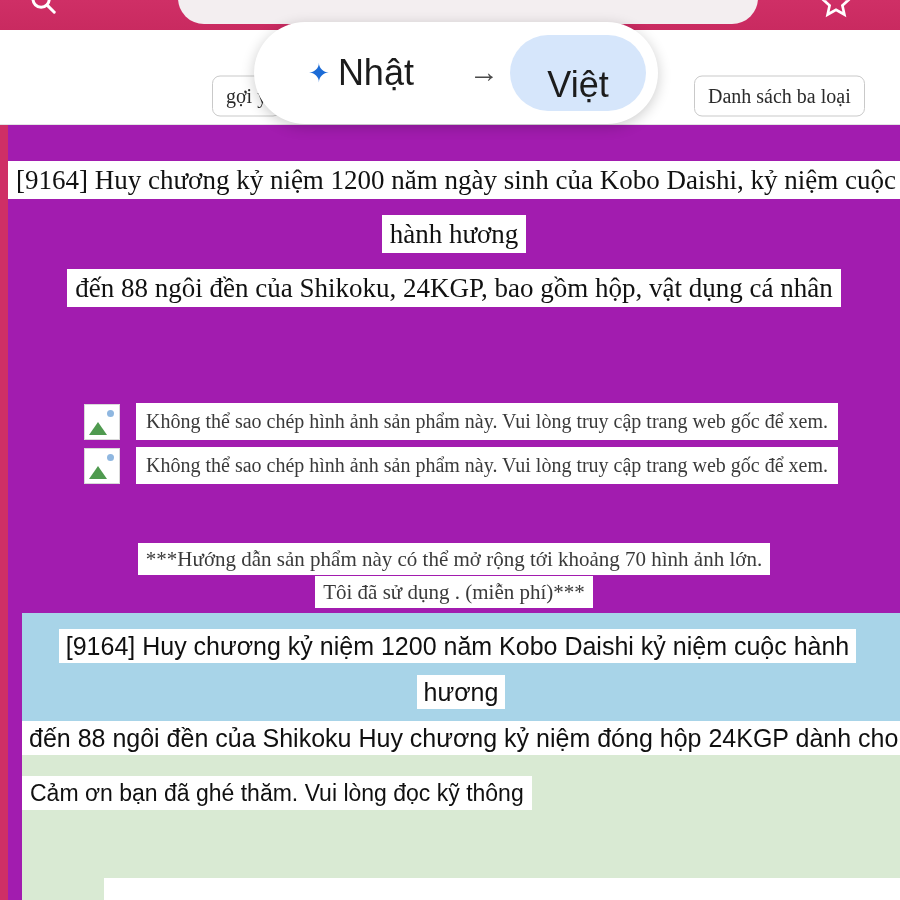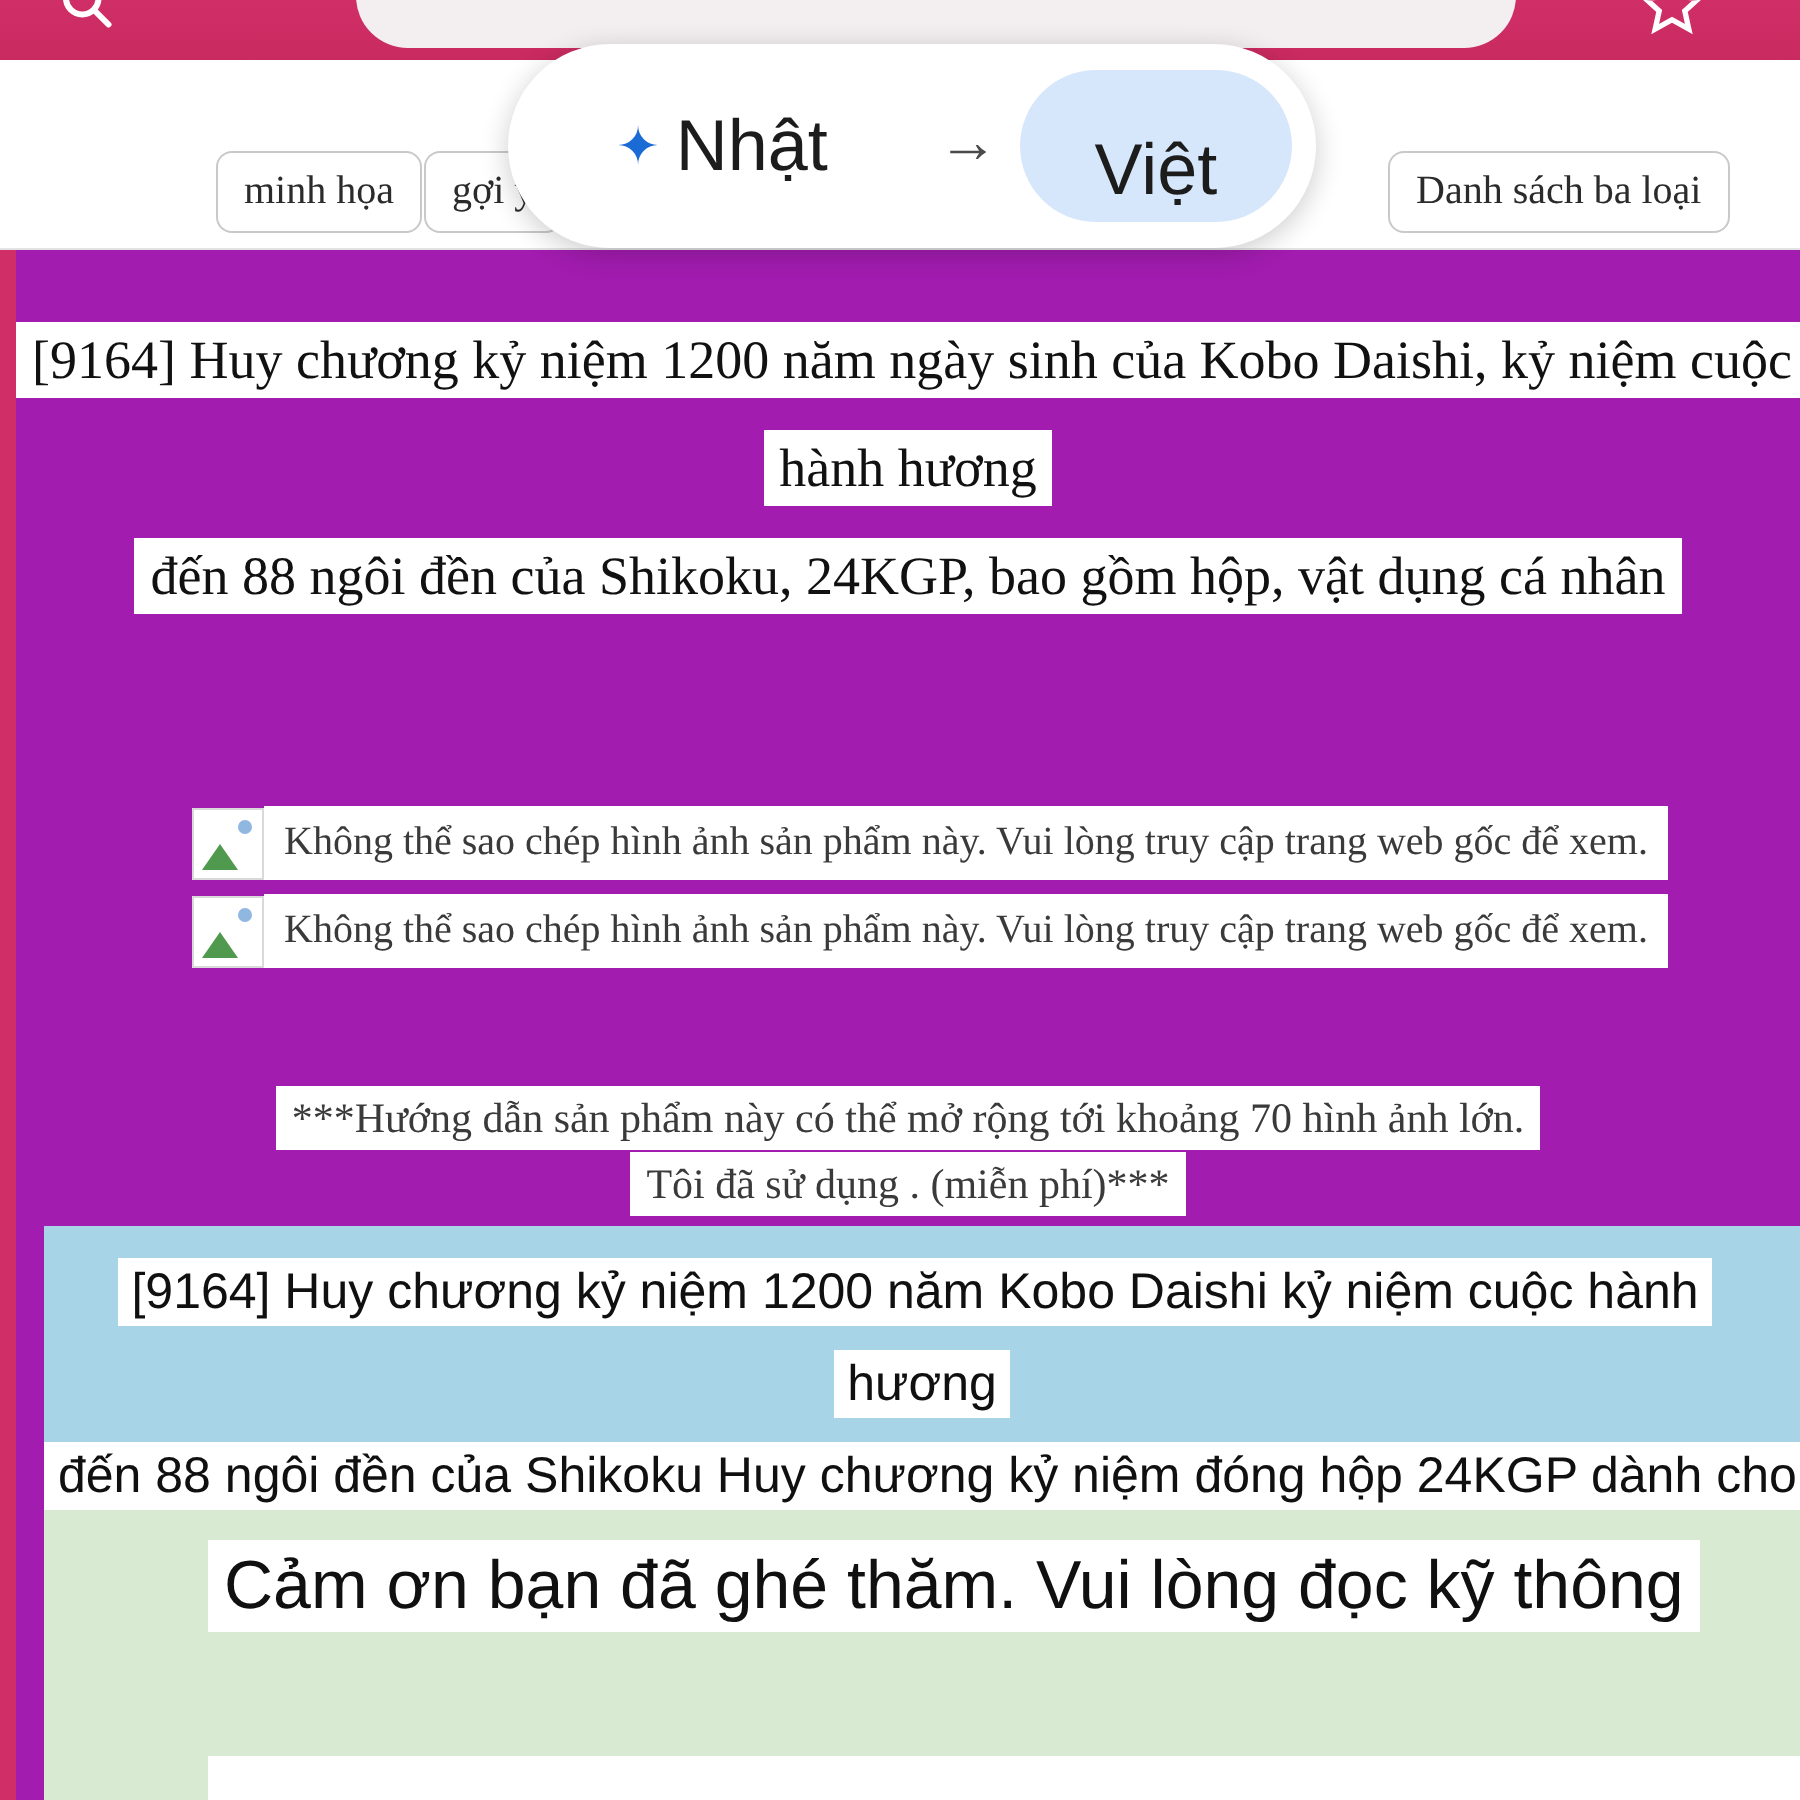--- a/index.html
+++ b/index.html
@@ -167,24 +167,24 @@
     font-size: 27px;
     line-height: 54px;
     color: #111111;
   }
   .title-area .ln { display: block; }
   .title-area .white-block { padding: 4px 8px; }
 
   
   .img-err {
     position: absolute;
-    left: 88px;
+    left: 76px;
     display: flex;
     align-items: center;
-    gap: 0px;
+    gap: 16px;
   }
   .img-err.r1 { top: 278px; }
   .img-err.r2 { top: 322px; }
   .broken-img {
     width: 34px; height: 34px;
     background: #ffffff;
     border: 1px solid #d9d9d9;
     position: relative;
     flex: none;
   }
@@ -256,24 +256,23 @@
   
   .green-box {
     position: absolute;
     left: 14px; top: 630px;
     width: 878px; height: 145px;
     background: #d9ead3;
     padding-top: 14px;
   }
   .green-box .gtext {
     font-family: "Liberation Sans", sans-serif;
-    font-size: 34px;
+    font-size: 23px;
     line-height: 48px;
     color: #101010;
-    padding-left: 82px;
   }
   .green-box .ln { display: block; }
   .green-box .white-block { padding: 4px 8px; }
   .green-inner {
     position: absolute;
     left: 82px; bottom: 0;
     width: 796px; height: 36px;
     background: #ffffff;
   }
   .green-left-strip {
@@ -297,21 +296,20 @@
   <div class="star-icon">
     <svg viewBox="0 0 24 24" width="32" height="32" fill="none" stroke="#ffffff" stroke-width="2">
       <polygon points="12,2.6 15,9.2 22,9.9 16.8,14.6 18.3,21.4 12,17.9 5.7,21.4 7.2,14.6 2,9.9 9,9.2"></polygon>
     </svg>
   </div>
 </div>
 
 <div class="left-rail"></div>
 
 <div class="chip-row">
-  <div class="chip c1">minh họa</div>
   <div class="chip c2">gợi ý</div>
   <div class="chip c3">Danh sách ba loại</div>
   <div class="chip-underline"></div>
 </div>
 
 <div class="translate-pill">
   <div class="tp-source">
     <span class="spark">✦</span>
     <span class="lbl">Nhật</span>
   </div>

